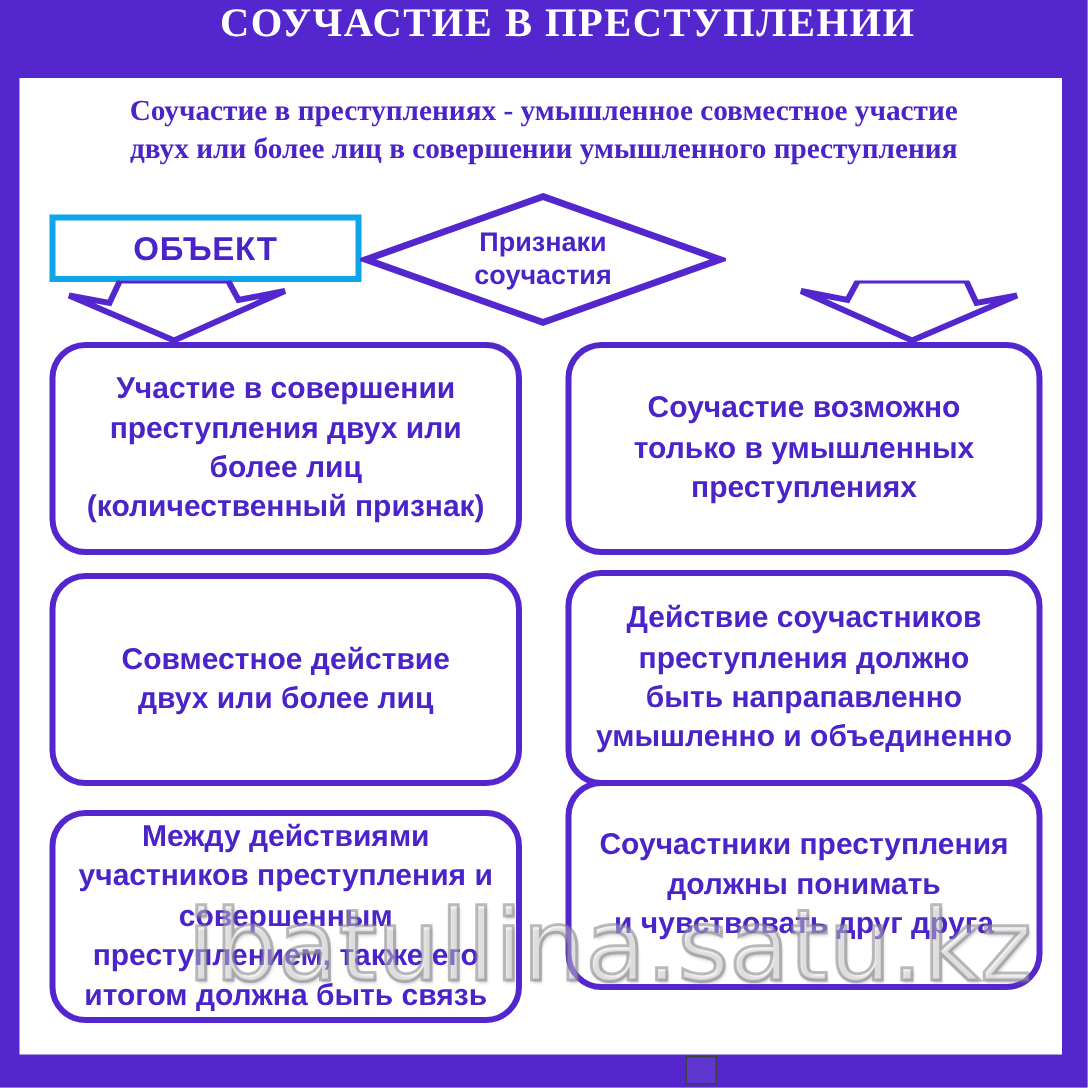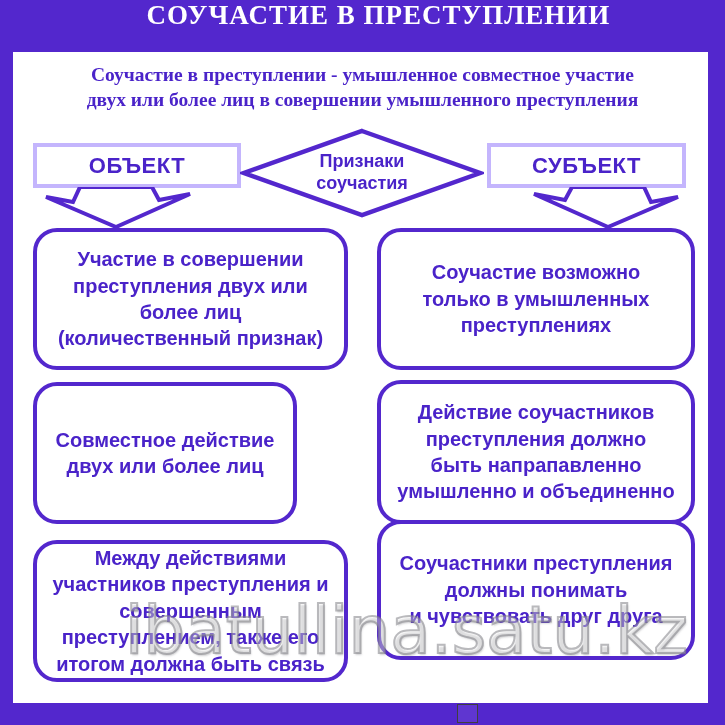--- a/index.html
+++ b/index.html
@@ -33,21 +33,21 @@
     font-family:"Liberation Serif", serif;
     font-weight:bold;
     font-size:19.5px;
     line-height:1.3;
     color:#4a23c9;
     white-space:pre-line;
   }
   .flow-box{
     position:absolute;
     box-sizing:border-box;
-    border:4px solid #c4b5fd;
+    border:4px solid #0ea5e9;
     background:#fff;
     display:flex;align-items:center;justify-content:center;
     font-weight:bold;font-size:22px;color:#4a23c9;
     letter-spacing:0.5px;
   }
   .obj-box{left:33px;top:143px;width:208px;height:45px;}
   .subj-box{left:487px;top:143px;width:199px;height:45px;}
   .diamond-wrap{
     position:absolute;left:240px;top:128px;width:244px;height:90px;
   }
@@ -70,21 +70,21 @@
     background:#fff;
     display:flex;align-items:center;justify-content:center;
     text-align:center;
     font-weight:bold;font-size:20px;line-height:1.32;
     color:#4a23c9;
     white-space:pre-line;
     padding:6px 4px;
   }
   .c-l1{left:33px;top:228px;width:315px;height:142px;}
   .c-r1{left:377px;top:228px;width:318px;height:142px;}
-  .c-l2{left:33px;top:382px;width:264px;height:142px;}
+  .c-l2{left:33px;top:382px;width:315px;height:142px;}
   .c-r2{left:377px;top:380px;width:318px;height:144px;}
   .c-l3{left:33px;top:540px;width:315px;height:142px;}
   .c-r3{left:377px;top:520px;width:318px;height:140px;}
   .watermark{
     position:absolute;left:0;top:588px;width:725px;height:84px;
     display:flex;align-items:center;justify-content:center;
     font-family:"DejaVu Sans", sans-serif;
     font-size:66px;
     color:rgba(255,255,255,0.28);
     -webkit-text-stroke:2px rgba(130,130,135,0.55);
@@ -107,30 +107,27 @@
 <body>
 
 <div class="frame">
 
   <div class="title-bar">
     <span class="title">СОУЧАСТИЕ В ПРЕСТУПЛЕНИИ</span>
   </div>
 
   <div class="panel"></div>
 
-  <div class="definition">Соучастие в преступлении - умышленное совместное участие
+  <div class="definition">Соучастие в преступлениях - умышленное совместное участие
 двух или более лиц в совершении умышленного преступления</div>
 
   <div class="flow-box obj-box">
     <span>ОБЪЕКТ</span>
   </div>
 
-  <div class="flow-box subj-box">
-    <span>СУБЪЕКТ</span>
-  </div>
 
   <div class="diamond-wrap">
     <svg width="244" height="90" viewBox="0 0 244 90">
       <polygon points="122,3 240,45 122,87 4,45" fill="#ffffff" stroke="#5327cd" stroke-width="4.5"></polygon>
     </svg>
     <div class="diamond-label">Признаки
 соучастия</div>
   </div>
 
   <svg class="down-arrow arrow-left" viewBox="0 0 156 42">

